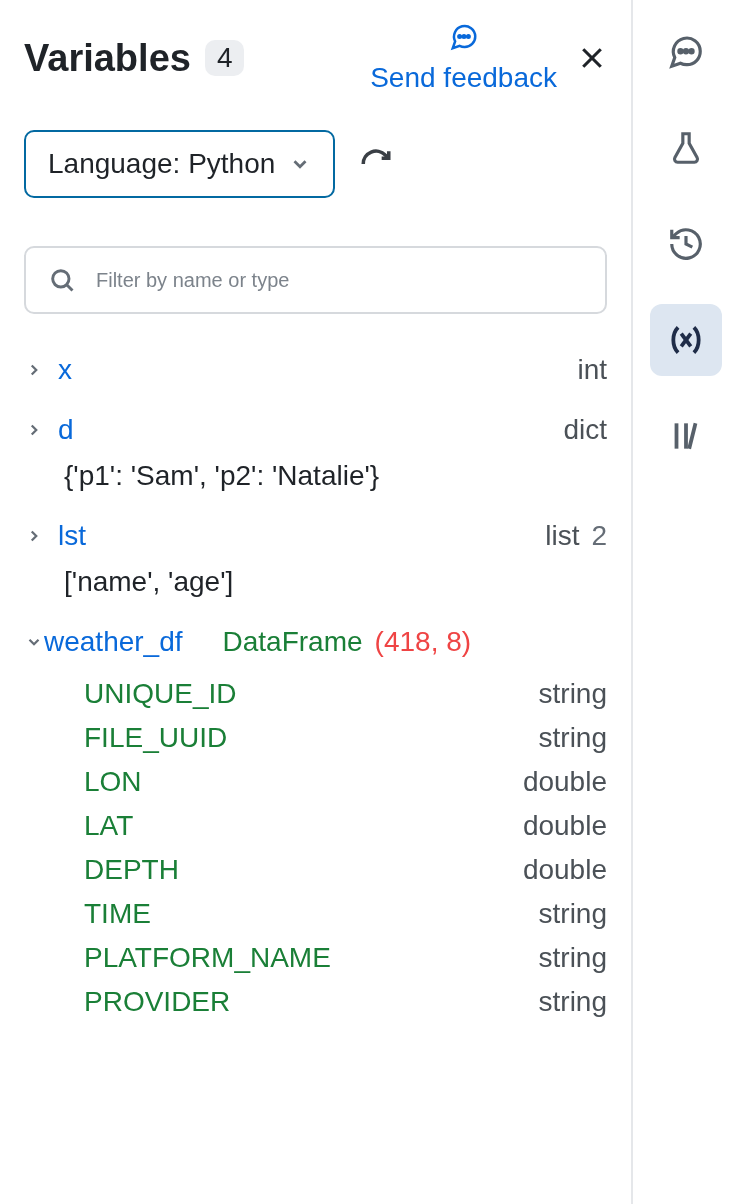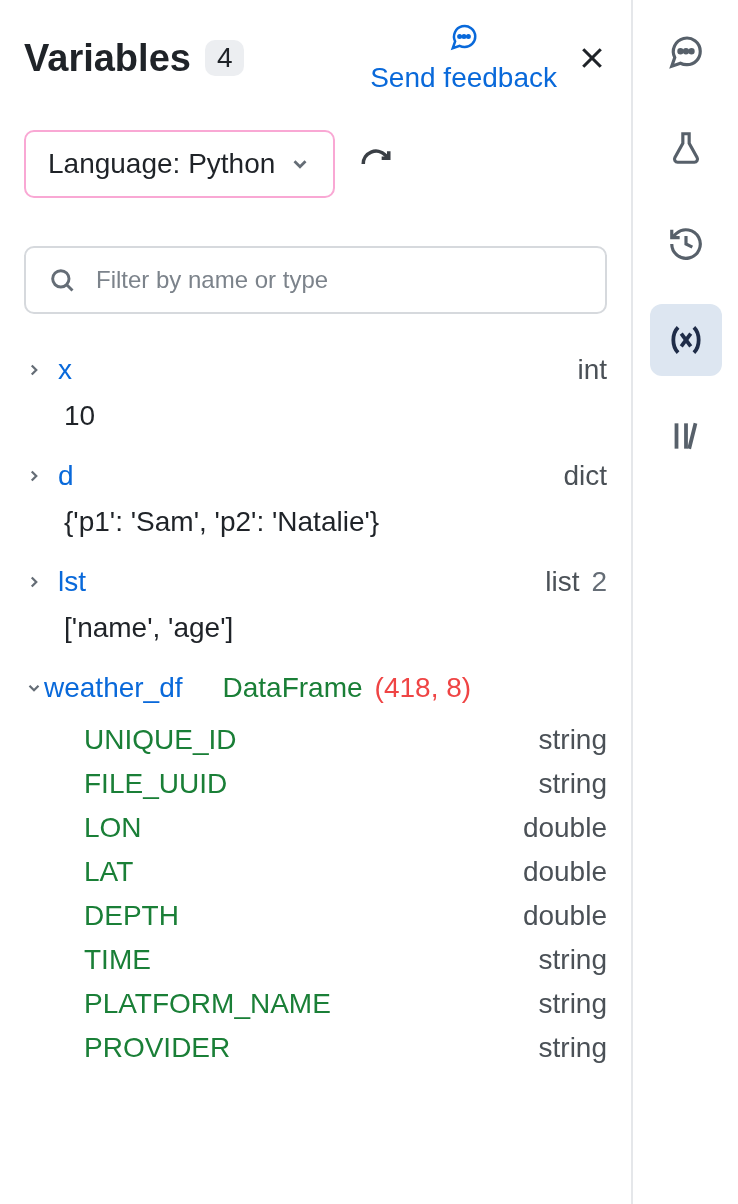--- a/index.html
+++ b/index.html
@@ -56,21 +56,21 @@
   display: flex;
   align-items: center;
 }
 .controls-row {
   display: flex;
   align-items: center;
   gap: 24px;
   margin-bottom: 48px;
 }
 .lang-select {
-  border: 2px solid #f9a8d4;
+  border: 2px solid #0369a1;
   border-radius: 10px;
   padding: 16px 22px;
   display: flex;
   align-items: center;
   gap: 14px;
   font-size: 28px;
 }
 .lang-select .caret { color: #656d76; }
 .refresh-btn { color: #3a3f45; }
 .filter-box {
@@ -79,21 +79,21 @@
   padding: 18px 22px;
   display: flex;
   align-items: center;
   gap: 20px;
   margin-bottom: 40px;
   width: 100%;
 }
 .filter-box input {
   border: none;
   outline: none;
-  font-size: 24px;
+  font-size: 20px;
   color: #8b5cf6;
   width: 100%;
   background: transparent;
 }
 .filter-box input::placeholder { color: #7c838b; }
 
 .var-item { margin-bottom: 28px; }
 .var-head {
   display: flex;
   align-items: center;
@@ -202,21 +202,20 @@
         <span class="chevron">
           <svg width="18" height="18" viewBox="0 0 24 24" fill="none" stroke="#656d76" stroke-width="3">
               <polyline points="9 6 15 12 9 18"></polyline>
             </svg>
         </span>
         <span class="var-name">x</span>
         <span class="var-type-slot">
           <span class="var-type">int</span>
         </span>
       </div>
-      <div class="var-value">10</div>
     </div>
 
     <div class="var-item">
       <div class="var-head">
         <span class="chevron">
           <svg width="18" height="18" viewBox="0 0 24 24" fill="none" stroke="#656d76" stroke-width="3">
               <polyline points="9 6 15 12 9 18"></polyline>
             </svg>
         </span>
         <span class="var-name">d</span>

